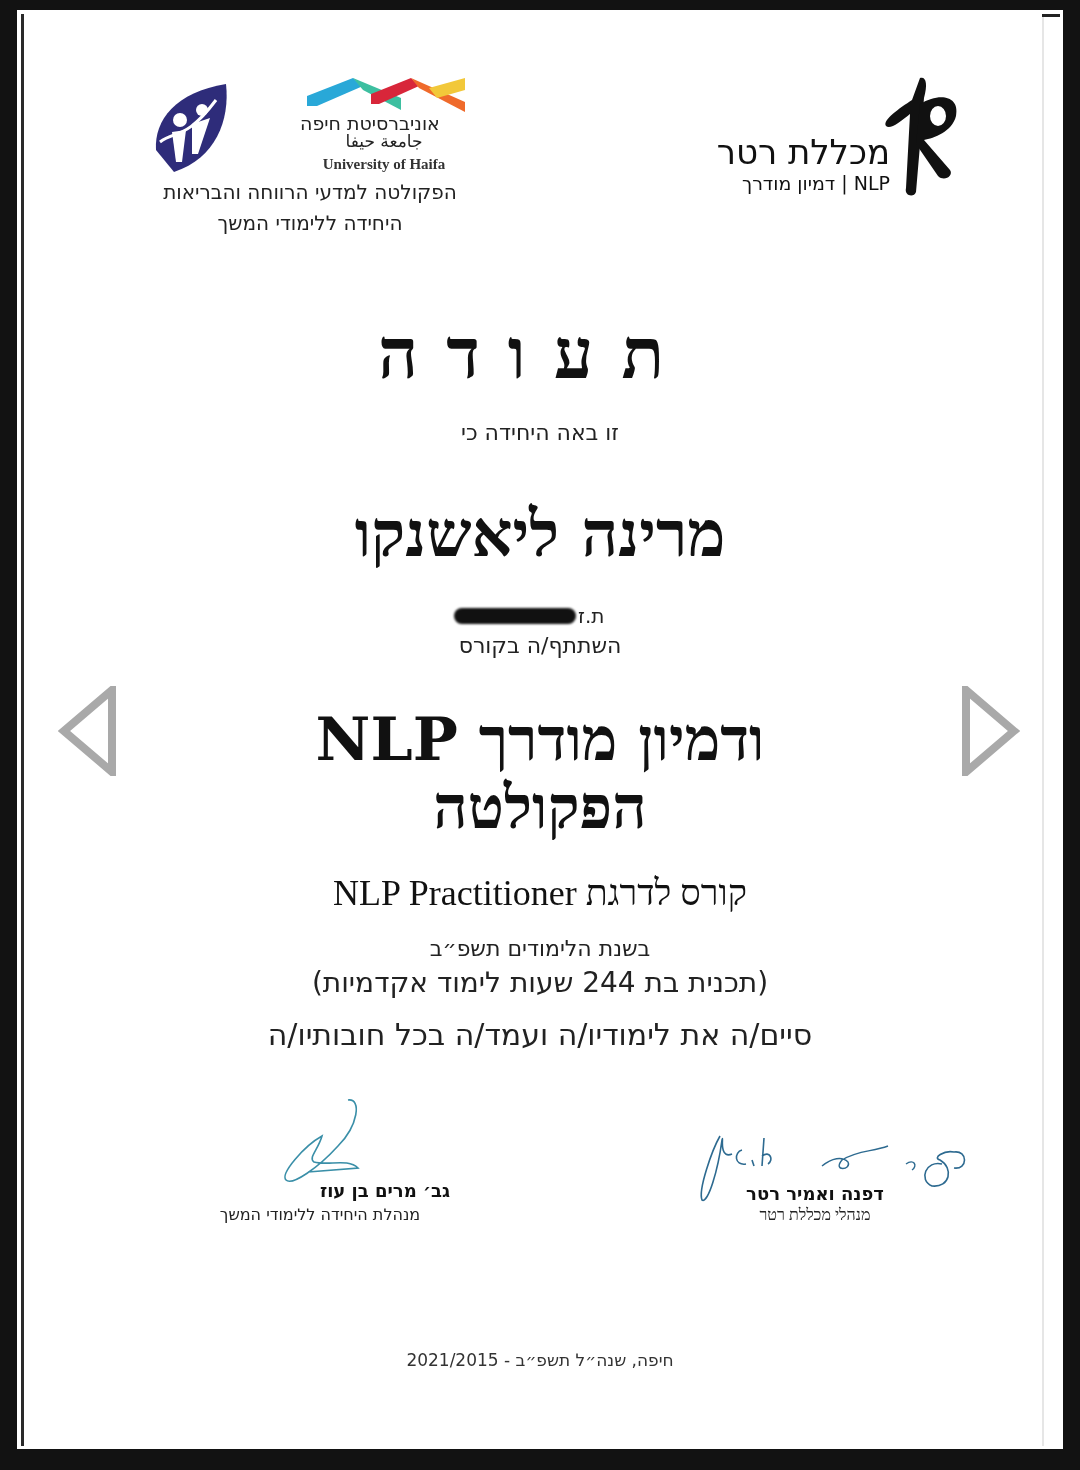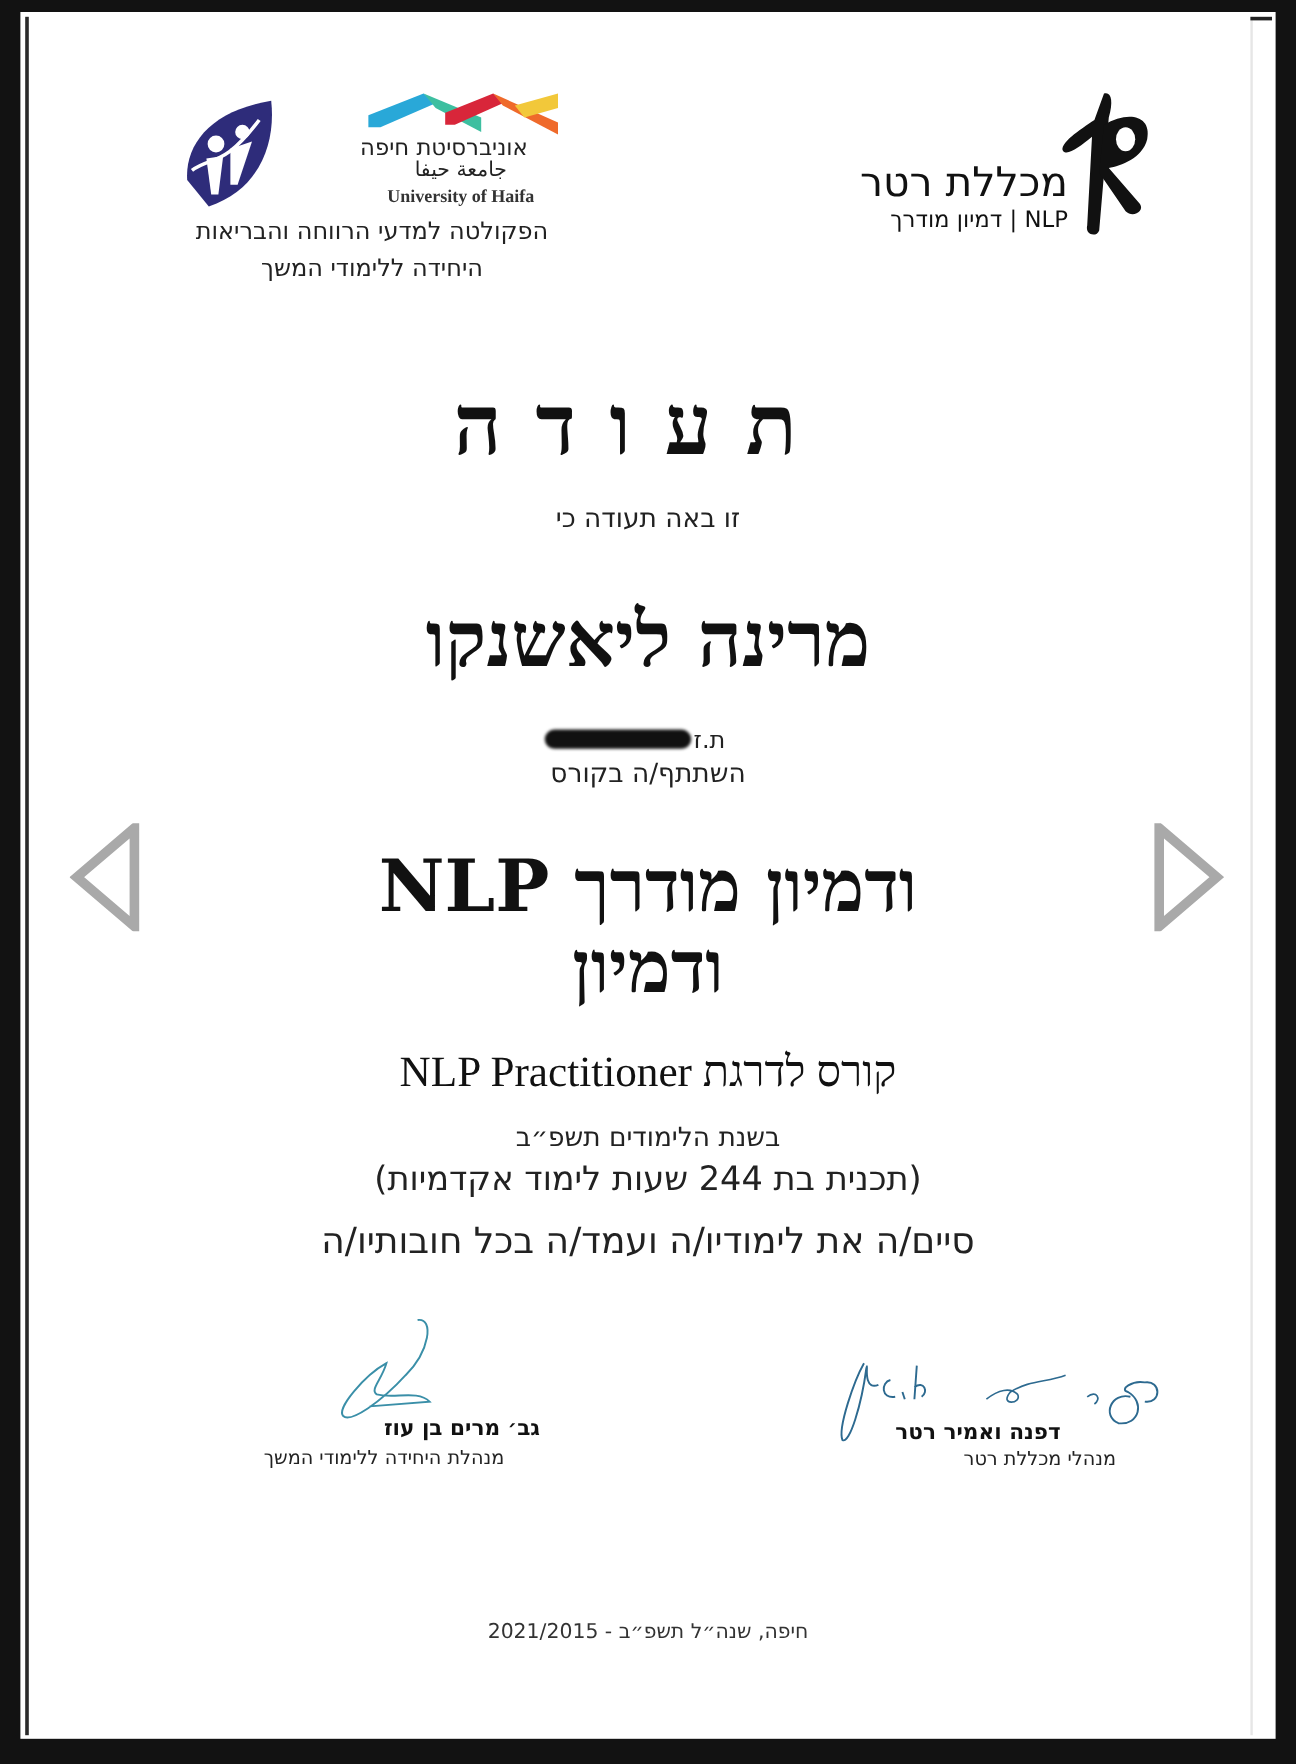--- a/index.html
+++ b/index.html
@@ -44,21 +44,21 @@
   .practitioner { left:240px; top:872px; width:600px; font-size:36px; color:#111; text-align:center; font-family:"Liberation Serif", serif; }
   .year-line { left:290px; top:936px; width:500px; font-size:22px; color:#222; text-align:center; }
   .hours-line { left:290px; top:966px; width:500px; font-size:28px; color:#222; text-align:center; }
   .completed { left:240px; top:1017px; width:600px; font-size:30px; color:#222; text-align:center; }
 
   .sig-left-svg { position:absolute; left:278px; top:1096px; width:90px; height:92px; }
   .sig-left-name { left:190px; top:1180px; width:260px; font-size:18px; font-weight:bold; color:#111; text-align:right; }
   .sig-left-title { left:190px; top:1205px; width:260px; font-size:16px; color:#222; text-align:center; }
   .sig-right-svg { position:absolute; left:692px; top:1130px; width:280px; height:80px; }
   .sig-right-name { left:700px; top:1183px; width:230px; font-size:18px; font-weight:bold; color:#111; text-align:center; }
-  .sig-right-title { left:700px; top:1206px; width:230px; font-size:16px; color:#222; text-align:right; }
+  .sig-right-title { left:700px; top:1206px; width:230px; font-size:16px; color:#222; text-align:center;font-family:Liberation Serif, serif; }
 
   .footer-date { left:340px; top:1350px; width:400px; font-size:17px; color:#333; text-align:center; }
 
   .nav-arrow { position:absolute; width:60px; height:90px; cursor:pointer; }
   .nav-prev { left:58px; top:686px; }
   .nav-next { left:960px; top:686px; }
 </style>
 </head>
 <body>
 
@@ -91,29 +91,29 @@
 
 <svg class="reter-mark" viewBox="0 0 80 124">
   <path d="M40 4 C 46 2, 48 10, 44 24 L 36 118 C 34 124, 24 122, 26 114 L 30 40 C 20 48, 10 56, 6 52 C 2 46, 20 34, 32 26 Z" fill="#111"></path>
   <path d="M40 30 C 60 18, 80 22, 76 42 C 72 58, 54 64, 44 66 L 70 96 C 74 102, 64 108, 58 102 L 36 70 Z" fill="#111"></path>
   <ellipse cx="58" cy="42" rx="8" ry="10" fill="#fff"></ellipse>
 </svg>
 <div class="abs reter-name rtl">מכללת רטר</div>
 <div class="abs reter-sub" style="direction:rtl;"><span>NLP | דמיון מודרך</span></div>
 
 <div class="abs title rtl">תעודה</div>
-<div class="abs intro rtl">זו באה תעודה כי</div>
+<div class="abs intro rtl">זו באה היחידה כי</div>
 <div class="abs name rtl">מרינה ליאשנקו</div>
 <div class="abs id-row">
   <span class="id-label">ת.ז</span>
   <span class="id-redact"></span>
 </div>
 <div class="abs participated rtl">השתתף/ה בקורס</div>
 <div class="abs course1 rtl">NLP ודמיון מודרך</div>
-<div class="abs course2 rtl">ודמיון</div>
+<div class="abs course2 rtl">הפקולטה</div>
 <div class="abs practitioner rtl">קורס לדרגת NLP Practitioner</div>
 <div class="abs year-line rtl">בשנת הלימודים תשפ״ב</div>
 <div class="abs hours-line rtl">(תכנית בת 244 שעות לימוד אקדמיות)</div>
 <div class="abs completed rtl">סיים/ה את לימודיו/ה ועמד/ה בכל חובותיו/ה</div>
 
 <svg class="sig-left-svg" viewBox="0 0 90 92">
   <path d="M70 4 C 84 2, 80 30, 60 50 C 40 72, 14 90, 8 84 C 2 78, 26 50, 44 40 C 40 54, 30 62, 36 66 C 50 70, 70 62, 80 72 L 30 76" stroke="#3a8fa8" stroke-width="1.6" fill="none"></path>
 </svg>
 <div class="abs sig-left-name rtl">גב׳ מרים בן עוז</div>
 <div class="abs sig-left-title rtl">מנהלת היחידה ללימודי המשך</div>

